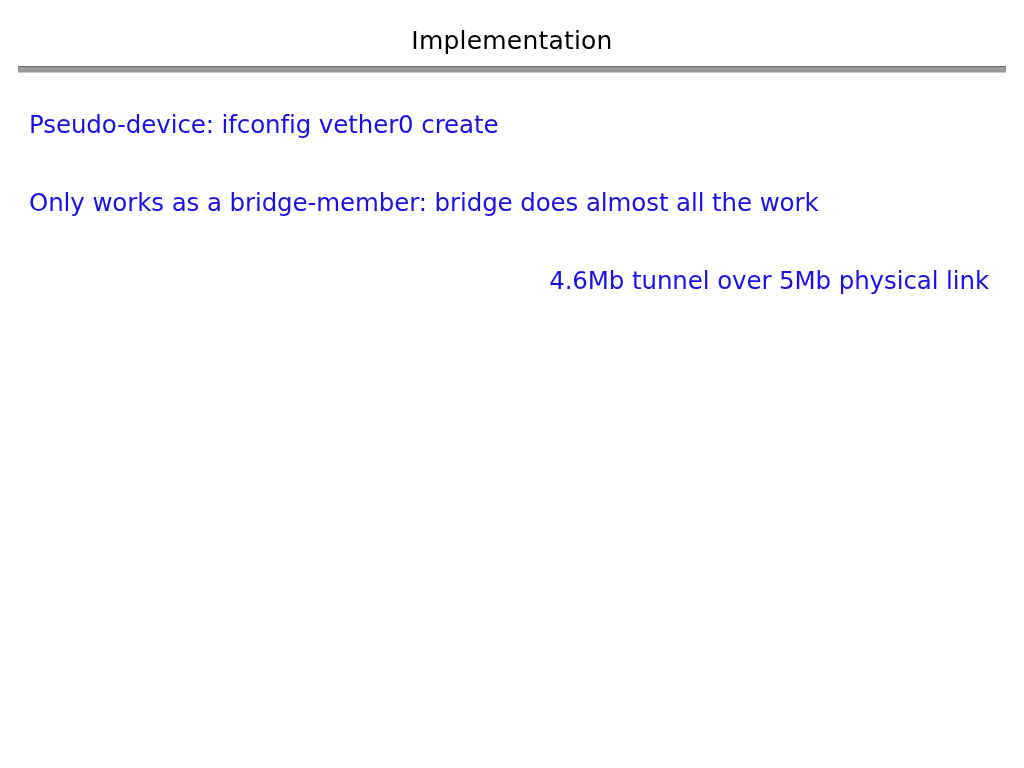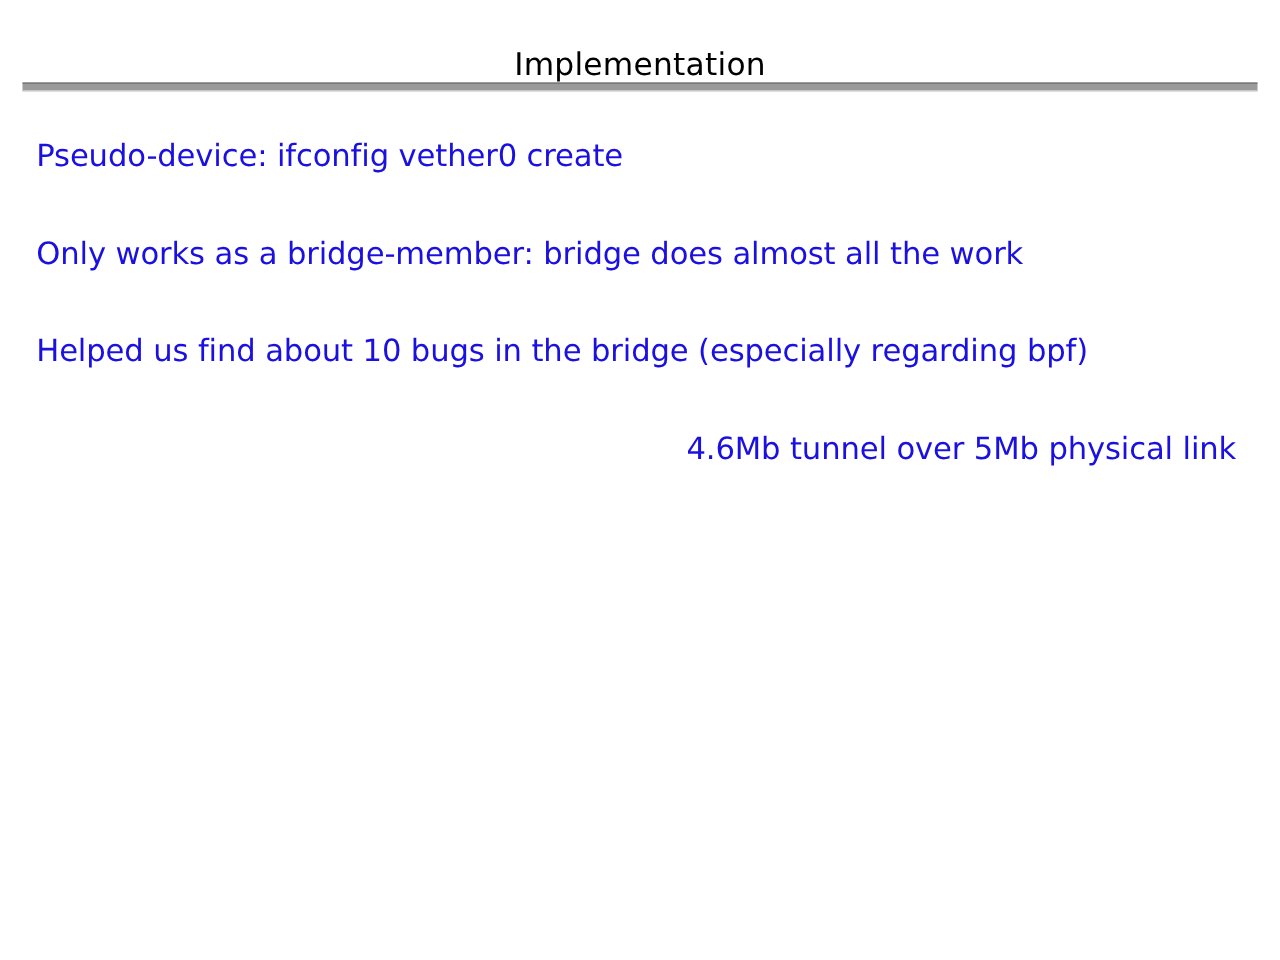--- a/index.html
+++ b/index.html
@@ -14,21 +14,21 @@
     overflow: hidden;
   }
   .slide {
     position: relative;
     width: 1024px;
     height: 768px;
     box-sizing: border-box;
   }
   .slide-title {
     position: absolute;
-    top: 37px;
+    top: 26px;
     left: 0;
     width: 1024px;
     text-align: center;
     font-family: "DejaVu Sans", sans-serif;
     font-size: 25px;
     color: #000000;
     letter-spacing: 0.2px;
   }
   .title-rule {
     position: absolute;
@@ -65,17 +65,16 @@
 
 <div class="slide">
 
   <div class="slide-title">Implementation</div>
 
   <div class="title-rule"></div>
 
   <div class="bullets">
     <div class="bullet">Pseudo-device:  ifconfig vether0 create</div>
     <div class="bullet">Only works as a bridge-member: bridge does almost all the work</div>
-    <div class="bullet">Helped us find about 10 bugs in the bridge (especially regarding bpf)</div>
     <div class="bullet">4.6Mb tunnel over 5Mb physical link</div>
   </div>
 
 </div>
 
 </body></html>

